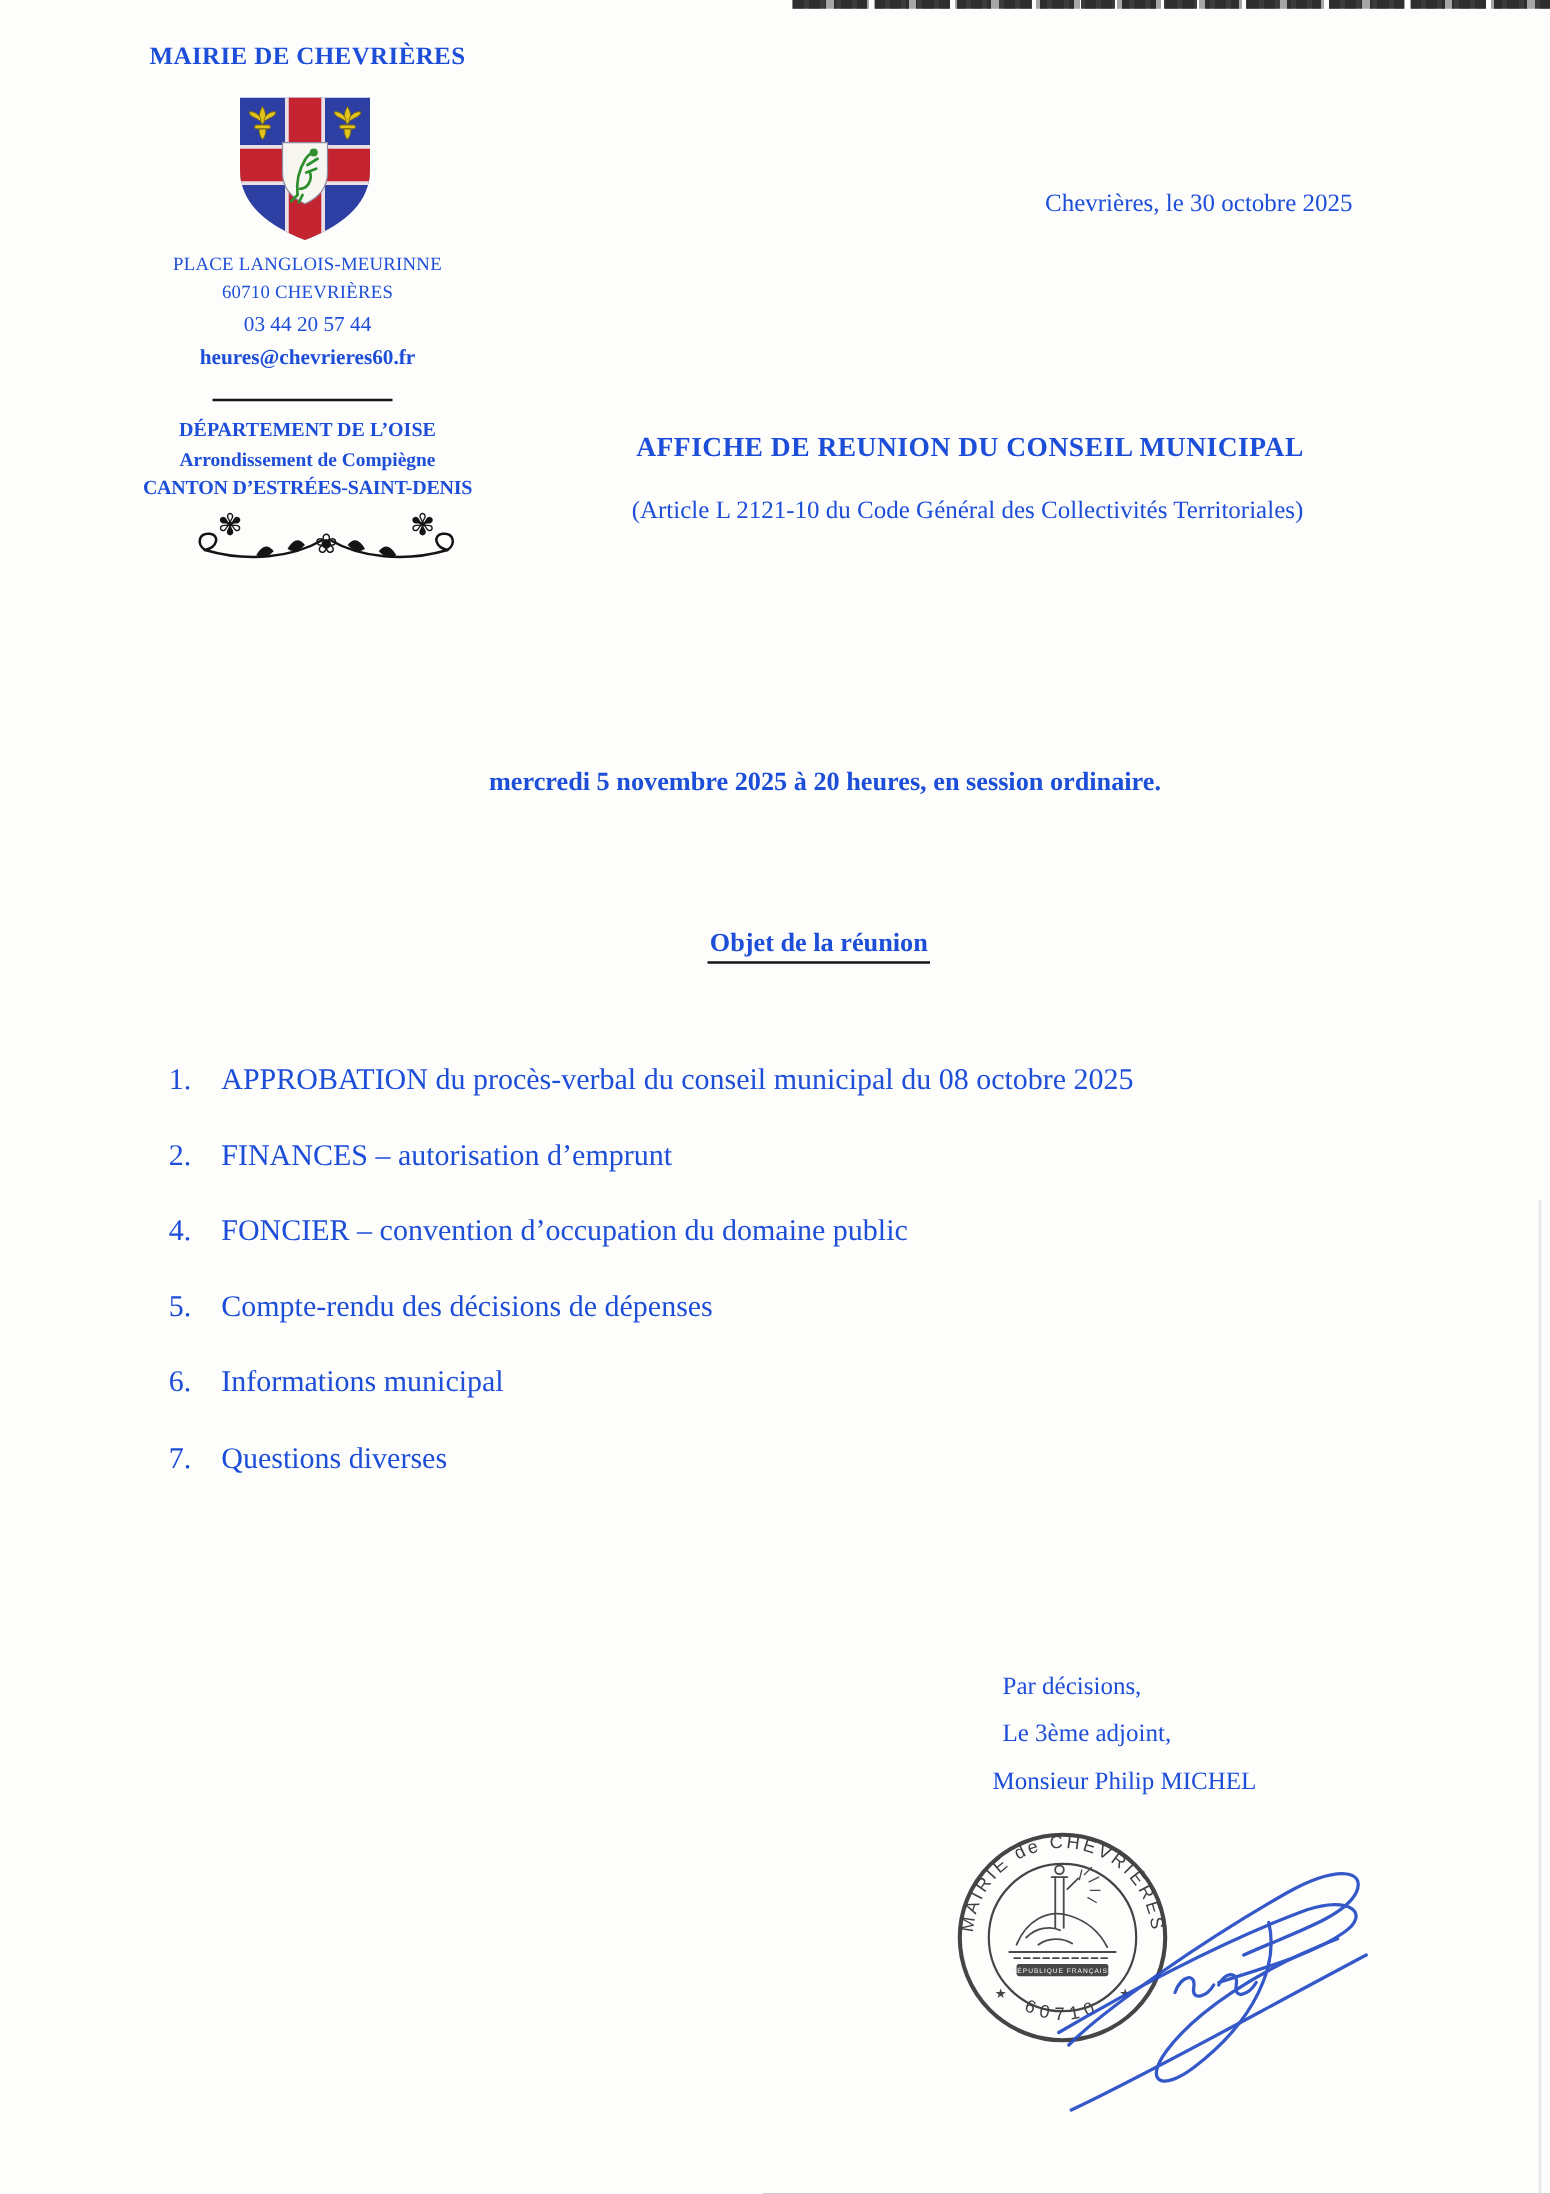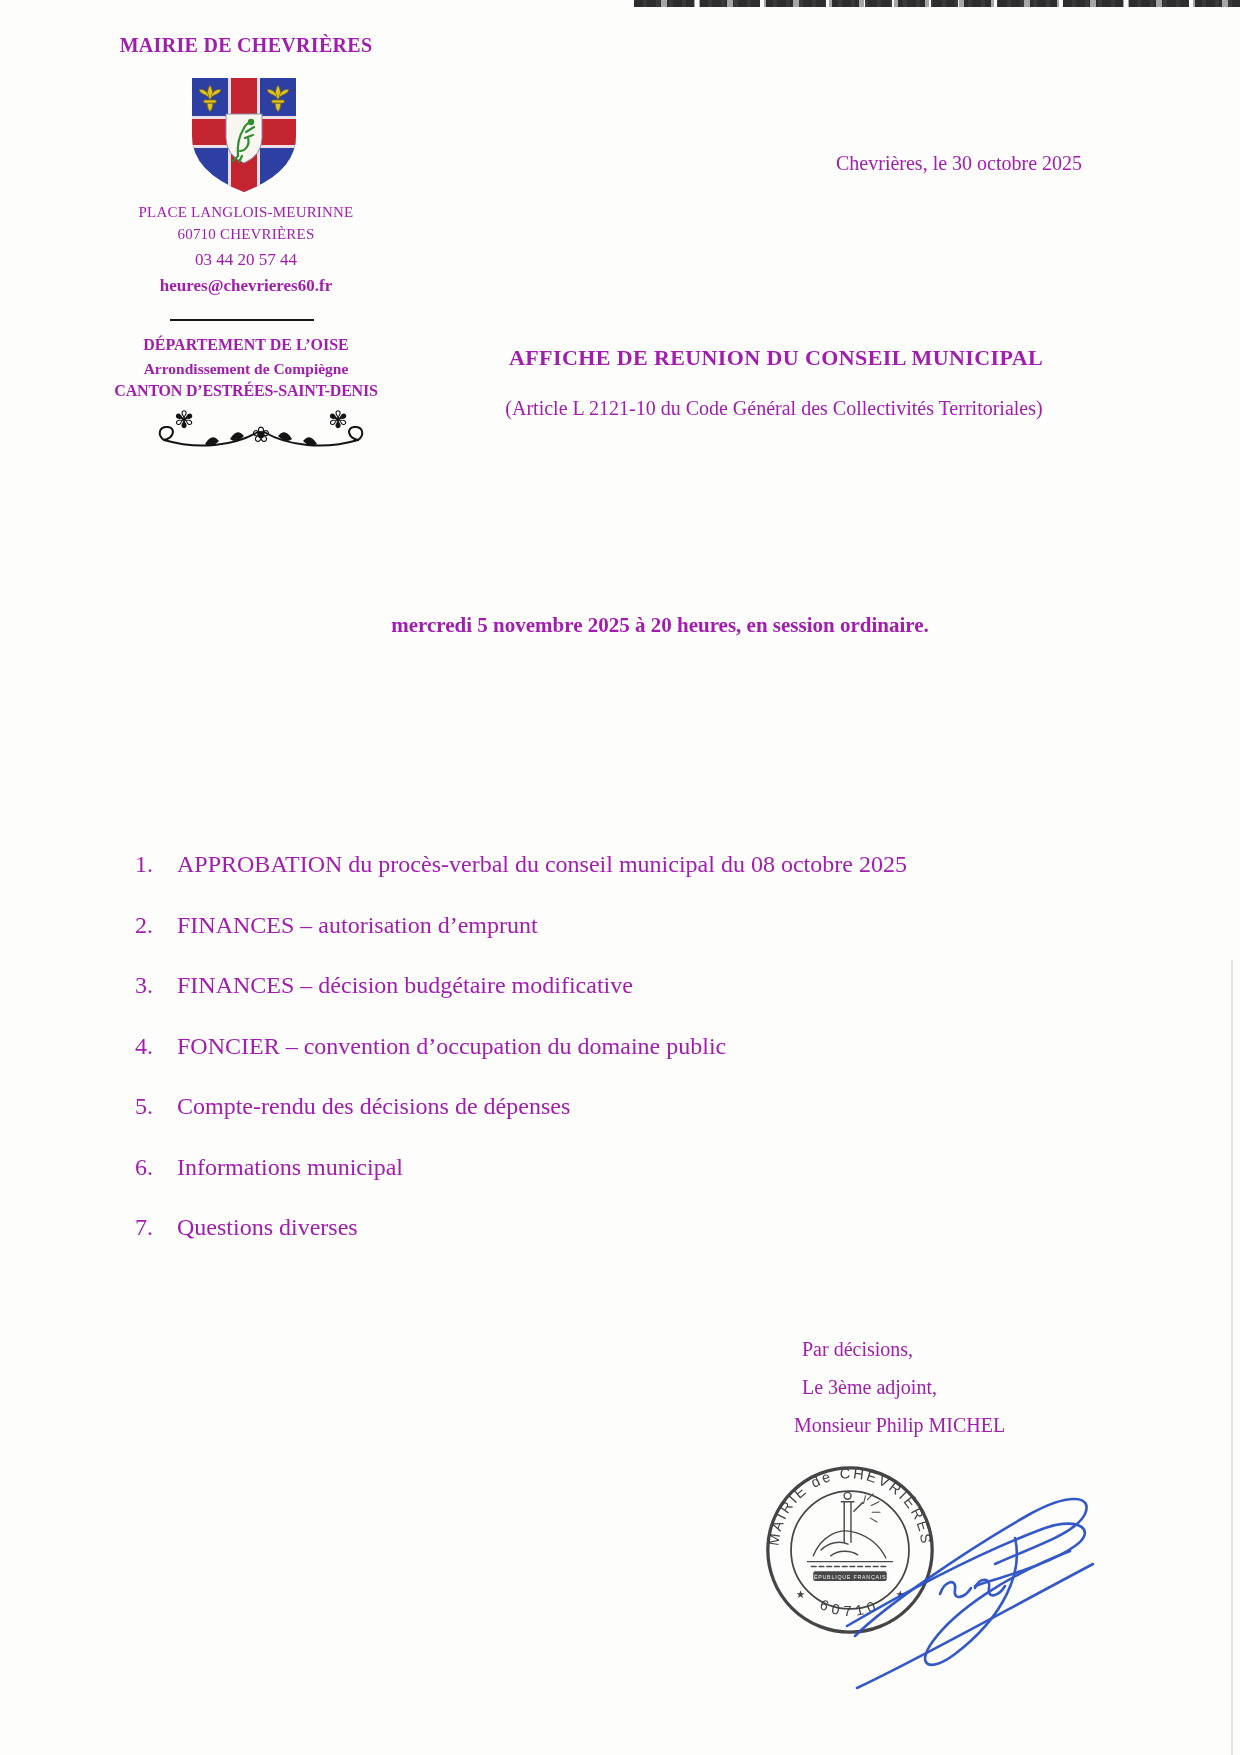--- a/index.html
+++ b/index.html
@@ -3,21 +3,21 @@
 <meta charset="utf-8">
 <title>Affiche de réunion du conseil municipal</title>
 <style>
   html,body{margin:0;padding:0;background:#888;}
   .page{
     position:relative;
     width:1240px;height:1755px;
     margin:0 auto;
     background:#fdfdfc;
     font-family:"Liberation Serif", serif;
-    color:#a21caf;
+    color:#1d4ed8;
     overflow:hidden;
   }
   
   .scan-strip{
     position:absolute;top:0;left:634px;width:606px;height:7px;
     background:
       repeating-linear-gradient(90deg, rgba(25,25,25,.85) 0 27px, rgba(25,25,25,0) 27px 33px),
       repeating-linear-gradient(90deg, rgba(60,60,60,.45) 0 9px, rgba(60,60,60,0) 9px 13px);
   }
   .scan-edge{
@@ -150,30 +150,30 @@
       <text x="188" y="24" font-size="24">✾</text>
     </g>
   </svg>
 
   <div class="date-line">Chevrières, le 30 octobre 2025</div>
   <div class="doc-title">AFFICHE DE REUNION DU CONSEIL MUNICIPAL</div>
   <div class="doc-subtitle">(Article L 2121-10 du Code Général des Collectivités Territoriales)</div>
 
   <div class="body-line body-line2">mercredi 5 novembre 2025 à 20 heures, en session ordinaire.</div>
 
+  <div class="section-heading">
+    <span>Objet de la réunion</span>
+  </div>
 
   <div class="agenda">
     <div class="agenda-item">
       <span class="num">1.</span><span class="txt">APPROBATION du procès-verbal du conseil municipal du 08 octobre 2025</span>
     </div>
     <div class="agenda-item">
       <span class="num">2.</span><span class="txt">FINANCES – autorisation d’emprunt</span>
-    </div>
-    <div class="agenda-item">
-      <span class="num">3.</span><span class="txt">FINANCES – décision budgétaire modificative</span>
     </div>
     <div class="agenda-item">
       <span class="num">4.</span><span class="txt">FONCIER – convention d’occupation du domaine public</span>
     </div>
     <div class="agenda-item">
       <span class="num">5.</span><span class="txt">Compte-rendu des décisions de dépenses</span>
     </div>
     <div class="agenda-item">
       <span class="num">6.</span><span class="txt">Informations municipal</span>
     </div>

